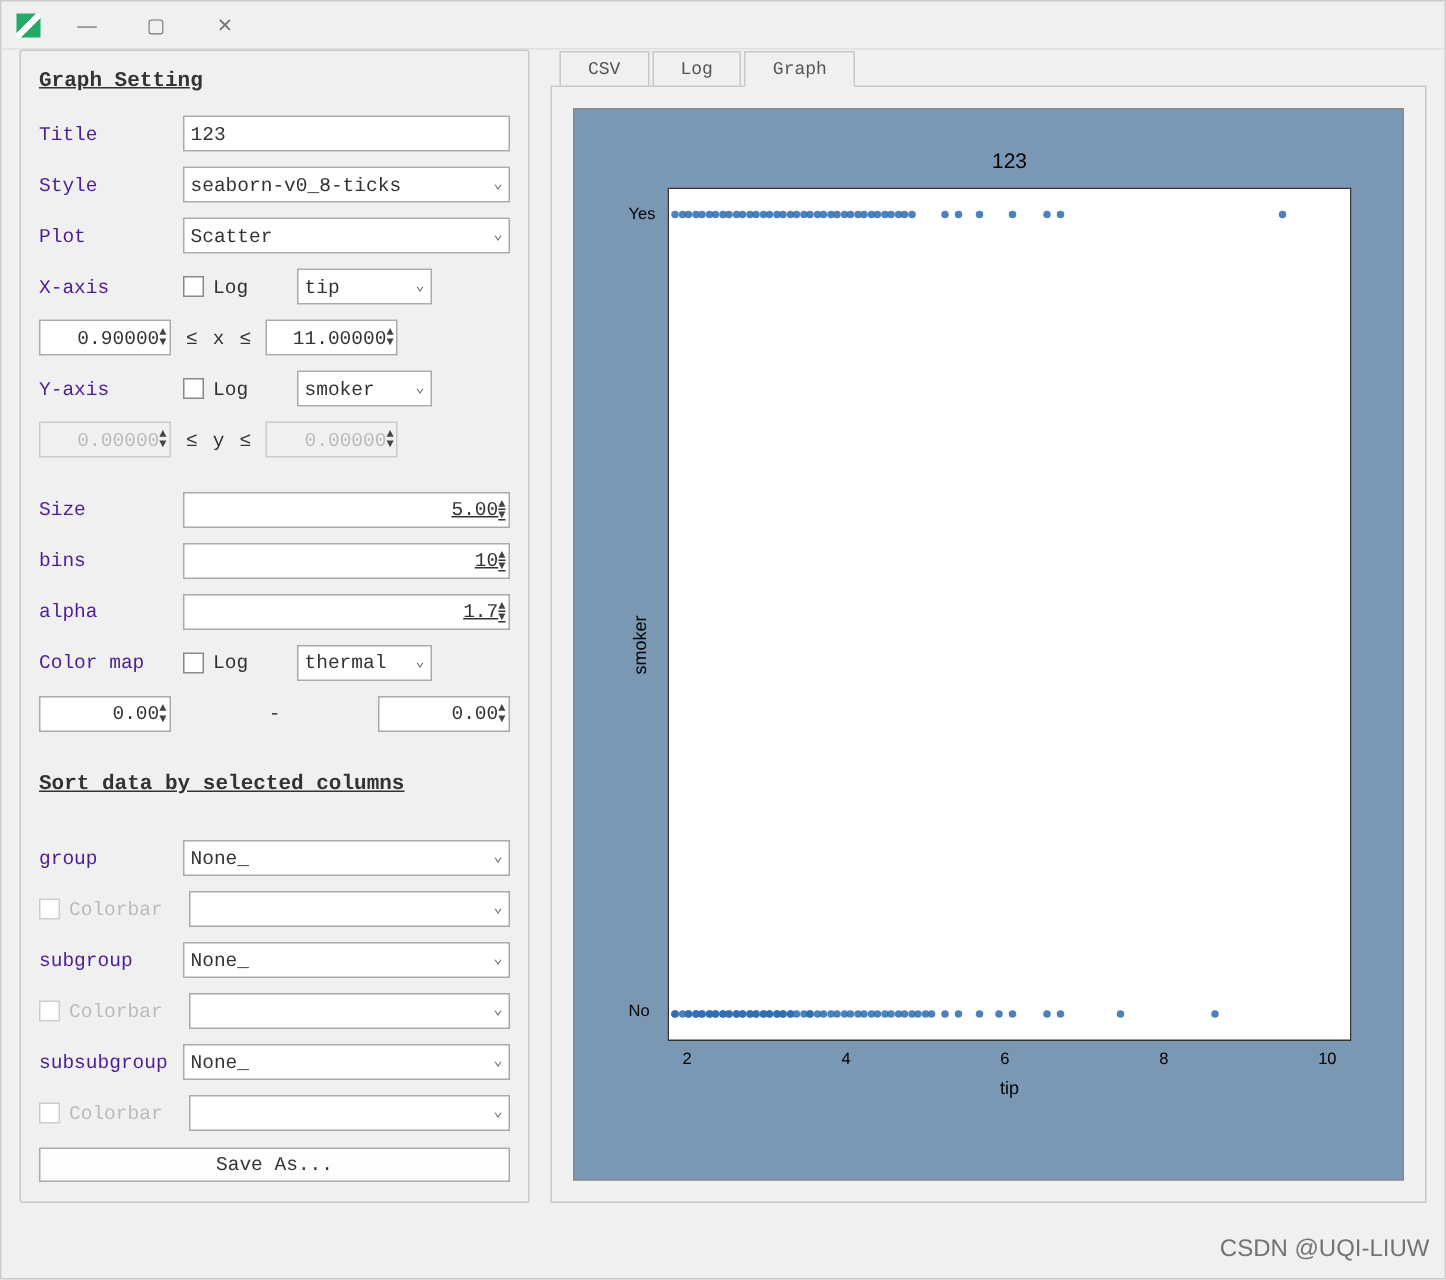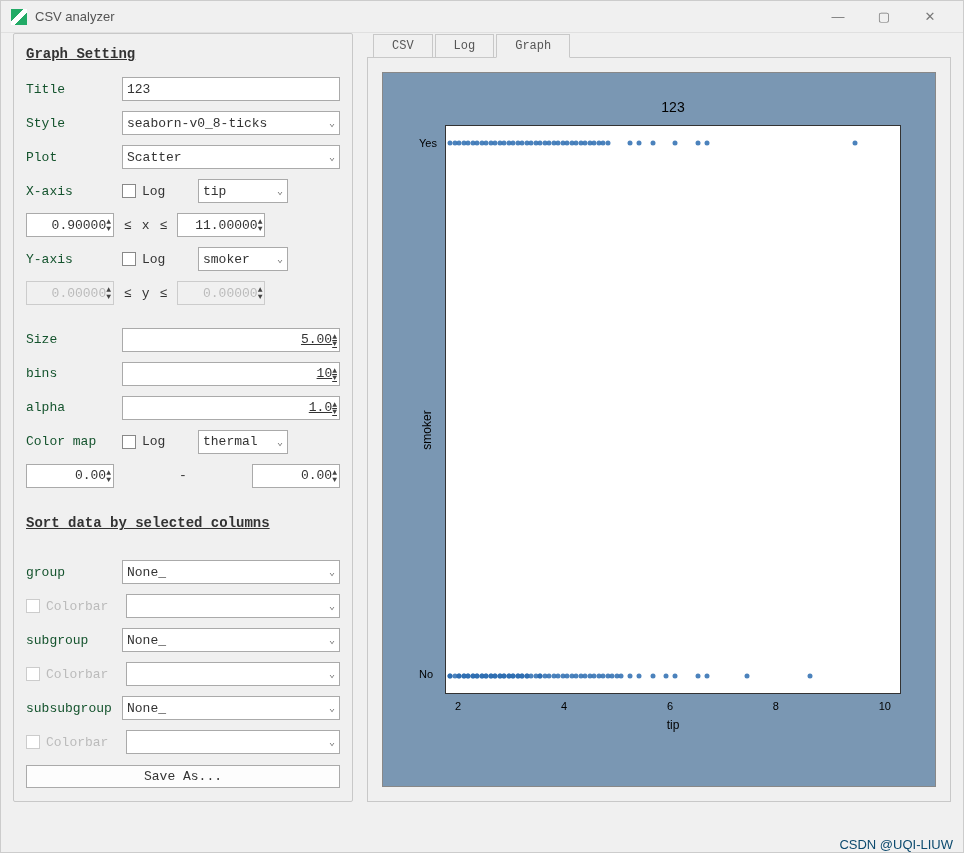--- a/index.html
+++ b/index.html
@@ -8,21 +8,21 @@
 .titlebar { display: flex; align-items: center; height: 32px; padding: 0 10px; border-bottom: 1px solid #e0e0e0; }
 .titlebar .app-icon { width: 16px; height: 16px; background: linear-gradient(135deg,#2a6 40%,#fff 40%,#fff 60%,#2a6 60%); margin-right: 8px; }
 .titlebar .title { flex: 1; color: #555; font-size: 13px; }
 .winbtns { display: flex; gap: 0; }
 .winbtn { width: 46px; height: 28px; display:flex; align-items:center; justify-content:center; color:#777; }
 .menubar { padding: 4px 12px 8px; color:#888; font-size:14px; }
 .content { display:flex; gap:14px; padding: 0 12px 12px; height: calc(100% - 70px); }
 .leftpanel { width: 340px; border:1px solid #c8c8c8; border-radius:2px; background:#f0f0f0; padding:12px 12px 12px; display:flex; flex-direction:column; gap:8px; font-family: "Courier New", monospace; font-size:13px; color:#333; }
 .section-head { font-weight:bold; text-decoration:underline; font-size:14px; margin-bottom:6px; }
 .row { display:flex; align-items:center; gap:6px; min-height:26px; }
-.row .lbl { width:90px; color:#14532d; }
+.row .lbl { width:90px; color:#4c1d95; }
 .input, .select, .spin { font-family: "Courier New", monospace; font-size:13px; padding:2px 4px; border:1px solid #aaa; background:#fff; color:#333; height:24px; }
 .input.disabled, .select.disabled, .spin.disabled, .chk.disabled + span { color:#bbb; }
 .input { flex:1; }
 .select { flex:1; display:flex; align-items:center; justify-content:space-between; padding-right:4px; }
 .select .chev { color:#666; font-size:10px; }
 .spin { width:88px; display:flex; align-items:center; justify-content:flex-end; padding-right:2px; }
 .spin .spinbtns { display:flex; flex-direction:column; line-height:7px; font-size:8px; color:#444; }
 .spin.wide { flex:1;text-decoration:underline; }
 .spin.disabled { background:#f0f0f0; color:#bbb; border-color:#ccc; }
 .chk { width:14px; height:14px; border:1px solid #888; background:#fff; display:inline-block; }
@@ -38,29 +38,28 @@
 .plotarea { width:100%; height:100%; background:#7a97b3; border:1px solid #888; position:relative; display:flex; align-items:center; justify-content:center; }
 .plot-inner { background:#fff; position:absolute; left:62px; top:52px; right:34px; bottom:92px; border:1px solid #333; }
 .chart-title { position:absolute; top:26px; left:62px; right:34px; text-align:center; color:#000; font-size:14px; }
 .ylabel { position:absolute; left:24px; top:50%; transform:translateY(-50%) rotate(-90deg); color:#000; font-size:12px; }
 .xlabel { position:absolute; bottom:54px; left:62px; right:34px; text-align:center; color:#000; font-size:12px; }
 .ytick { position:absolute; left:36px; font-size:11px; color:#000; }
 .ytick.yes { top:64px; }
 .ytick.no { bottom:106px; }
 .xtick-row { position:absolute; bottom:74px; left:62px; right:34px; display:flex; justify-content:space-between; padding:0 10px; font-size:11px; color:#000; }
 .dot { position:absolute; width:5px; height:5px; background:#2b6cb0; border-radius:50%; opacity:0.85; }
-.watermark { position:absolute; bottom:0; right:10px; color:#0c4a6e; font-size:13px; font-family:sans-serif; }
+.watermark { position:absolute; bottom:10px; right:10px; color:#737373; font-size:16px; font-family:sans-serif; }
 </style>
 </head>
 <body>
 
 <div class="window">
   <div class="titlebar">
     <div class="app-icon"></div>
-    <div class="title">CSV analyzer</div>
     <div class="winbtns">
       <div class="winbtn">—</div>
       <div class="winbtn">▢</div>
       <div class="winbtn">✕</div>
     </div>
   </div>
 
   <div class="content">
 
     <div class="leftpanel">
@@ -165,21 +164,21 @@
             <span>10</span>
             <span class="spinbtns">
               <span>▲</span>
               <span>▼</span>
             </span>
           </div>
       </div>
       <div class="row">
         <span class="lbl">alpha</span>
         <div class="spin wide">
-            <span>1.0</span>
+            <span>1.7</span>
             <span class="spinbtns">
               <span>▲</span>
               <span>▼</span>
             </span>
           </div>
       </div>
       <div class="row">
         <span class="lbl">Color map</span>
         <span class="chk"></span>
         <span style="width:50px">Log</span>

